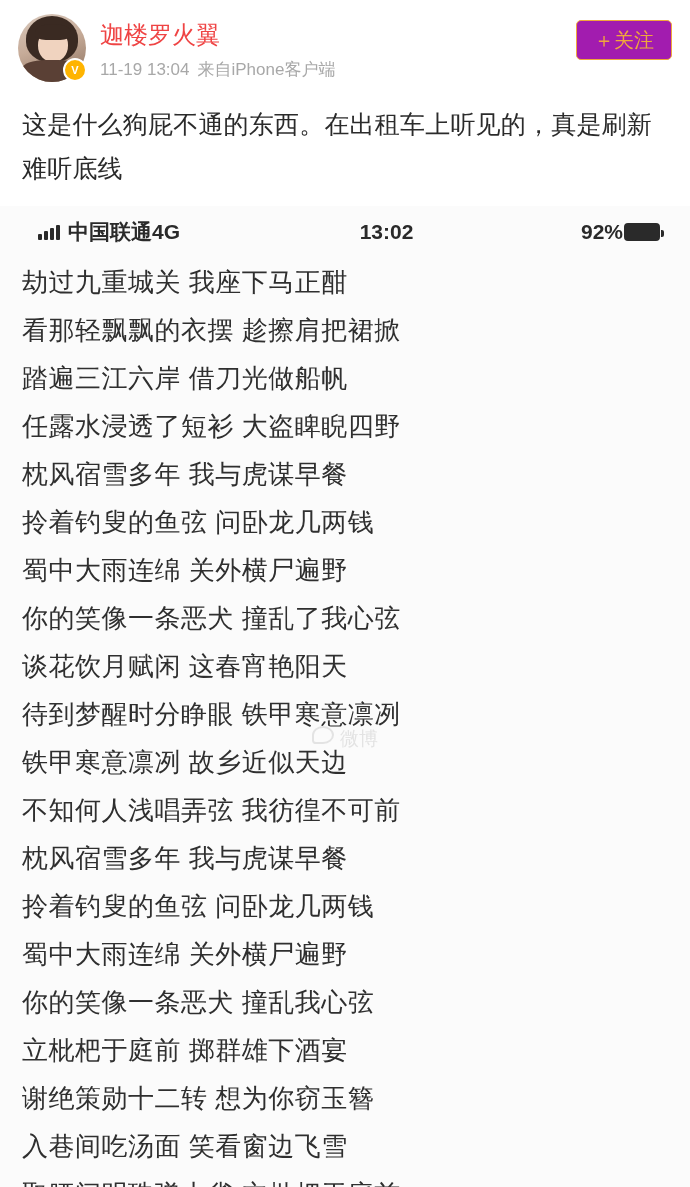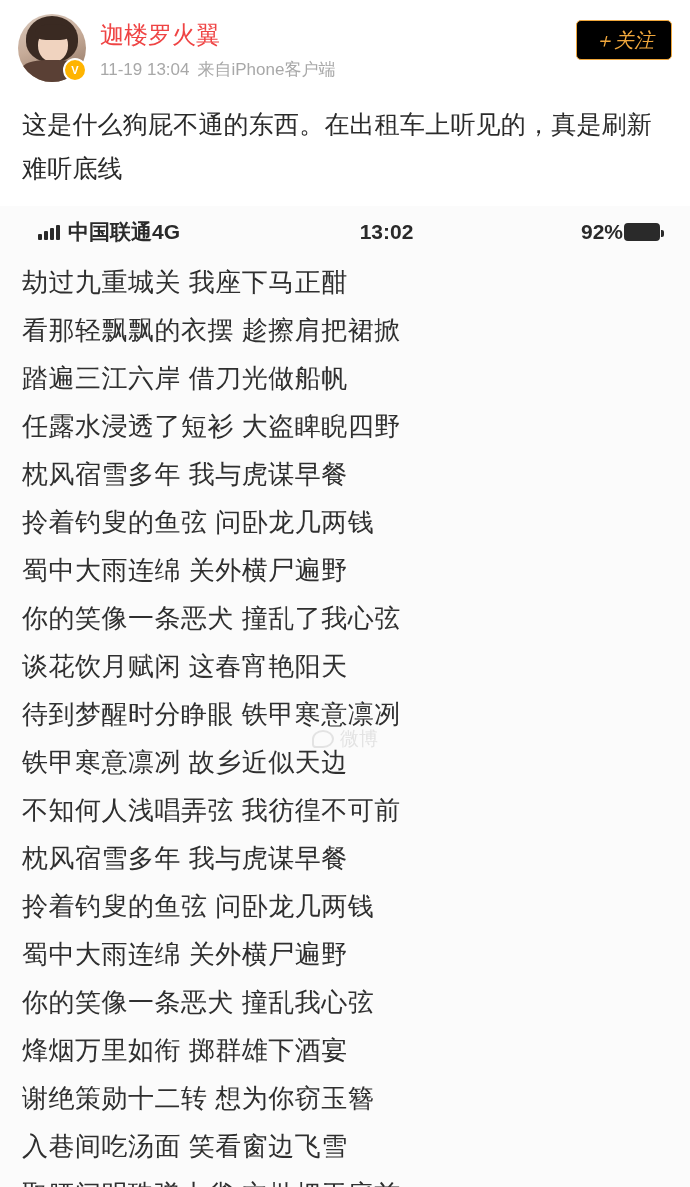--- a/index.html
+++ b/index.html
@@ -105,27 +105,26 @@
   .subline .source {
     color: #a8a8a8;
     margin-left: 8px;
   }
   .follow-btn {
     position: absolute;
     right: 18px;
     top: 20px;
     border: 1px solid #f0a73c;
     color: #f0a73c;
-    background: #000000;
+    background: #a21caf;
     border-radius: 5px;
     font-size: 20px;
     padding: 9px 17px;
     line-height: 1;
     white-space: nowrap;
-    font-style: italic;
   }
 
   
   .post-text {
     padding: 20px 22px 10px 22px;
     font-size: 25px;
     line-height: 44px;
     color: #2b2b2b;
     letter-spacing: 0.2px;
   }
@@ -203,21 +202,21 @@
     letter-spacing: 0.5px;
   }
   .watermark {
     position: absolute;
     left: 50%;
     top: 520px;
     transform: translateX(-50%);
     font-size: 19px;
     color: #e3e3e3;
     display: flex;
-    align-items: center;
+    align-items: flex-start;
     gap: 6px;
     pointer-events: none;
   }
   .wm-logo {
     display: inline-block;
     width: 22px;
     height: 18px;
     border-radius: 50% 50% 50% 20%;
     border: 2px solid #e3e3e3;
     box-sizing: border-box;
@@ -276,21 +275,21 @@
       <div class="lyric-line">蜀中大雨连绵 关外横尸遍野</div>
       <div class="lyric-line">你的笑像一条恶犬 撞乱了我心弦</div>
       <div class="lyric-line">谈花饮月赋闲 这春宵艳阳天</div>
       <div class="lyric-line">待到梦醒时分睁眼 铁甲寒意凛冽</div>
       <div class="lyric-line">铁甲寒意凛冽 故乡近似天边</div>
       <div class="lyric-line">不知何人浅唱弄弦 我彷徨不可前</div>
       <div class="lyric-line">枕风宿雪多年 我与虎谋早餐</div>
       <div class="lyric-line">拎着钓叟的鱼弦 问卧龙几两钱</div>
       <div class="lyric-line">蜀中大雨连绵 关外横尸遍野</div>
       <div class="lyric-line">你的笑像一条恶犬 撞乱我心弦</div>
-      <div class="lyric-line">烽烟万里如衔 掷群雄下酒宴</div>
+      <div class="lyric-line">立枇杷于庭前 掷群雄下酒宴</div>
       <div class="lyric-line">谢绝策勋十二转 想为你窃玉簪</div>
       <div class="lyric-line">入巷间吃汤面 笑看窗边飞雪</div>
       <div class="lyric-line">取腰间明珠弹山雀 立枇杷于庭前</div>
     </div>
 
     <div class="watermark">
       <span class="wm-logo"></span>
       <span>微博</span>
     </div>
   </div>

